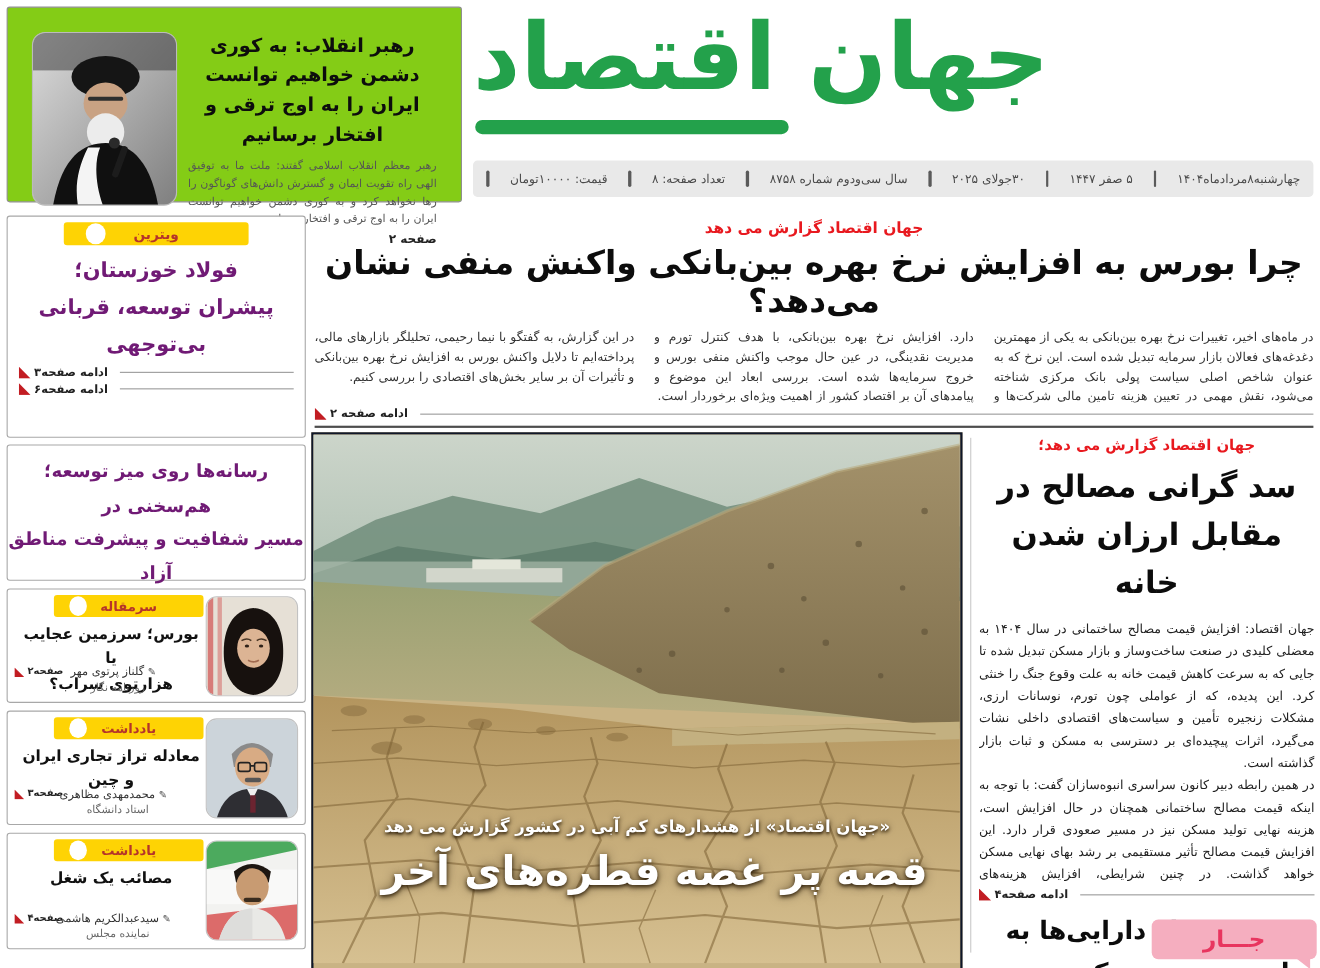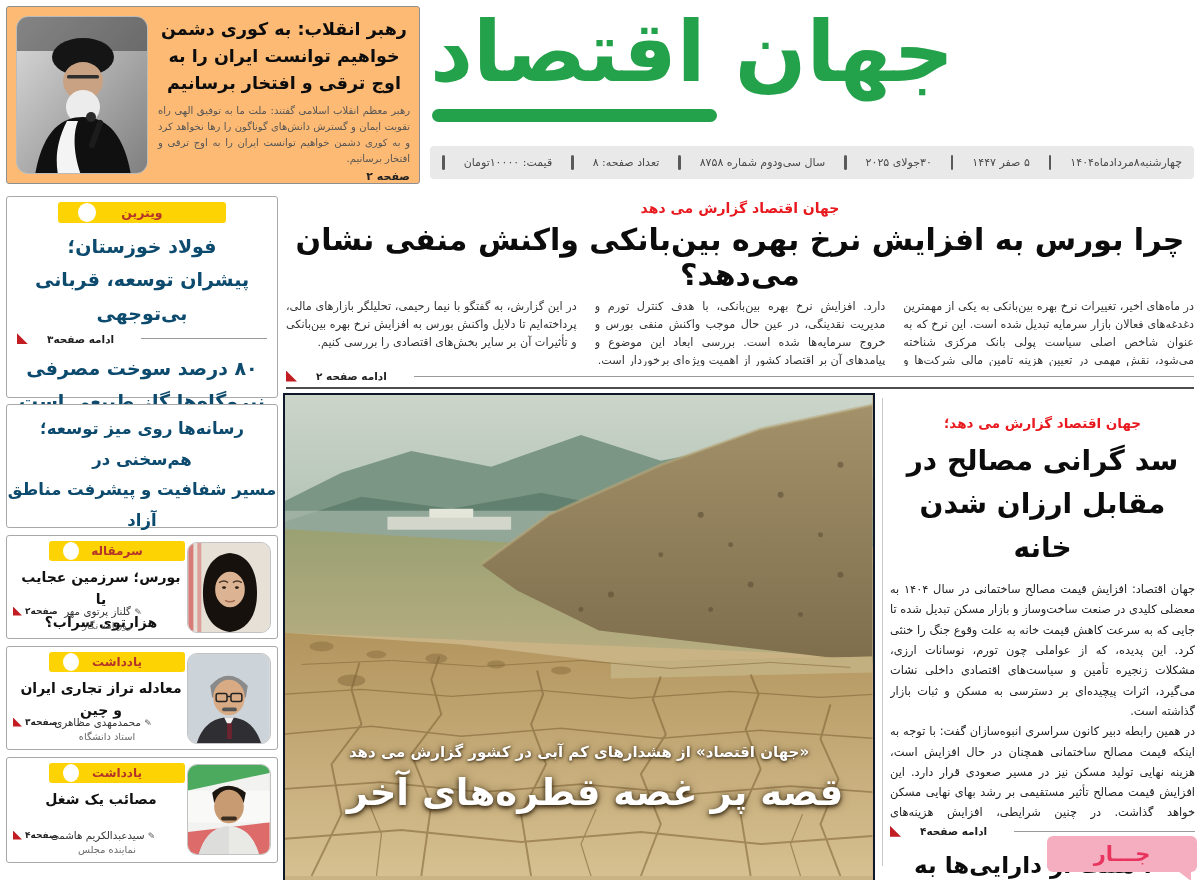--- a/index.html
+++ b/index.html
@@ -8,22 +8,22 @@
     width:1200px; height:880px; position:relative; overflow:hidden;
     font-family:"DejaVu Sans","DejaVu Sans Mono",sans-serif;
     color:#1a1a1a;
   }
   .abs { position:absolute; }
   .preline { white-space:pre-line; }
 
   
   .lead-box {
     left:6px; top:6px; width:414px; height:178px;
-    border:1.5px solid #8f8f8f; border-radius:3px; background:#fdba74;
-    display:flex; direction:ltr; padding:9px; gap:10px;
+    border:1.5px solid #8f8f8f; border-radius:3px; background:#84cc16;
+    display:flex; direction:ltr; padding:22px; gap:10px;
   }
   .lead-photo {
     width:132px; height:158px; border-radius:12px; overflow:hidden;
     border:1px solid #bbb; flex:0 0 auto; background:#d0d0d0;
   }
   .lead-text { flex:1; direction:rtl; display:flex; flex-direction:column; }
   .lead-headline { font-weight:bold; font-size:17.5px; line-height:1.55; text-align:center; color:#0d0d0d; }
   .lead-body { font-size:10px; line-height:1.6; color:#555; text-align:justify; margin-top:6px; }
   .lead-pageref { font-size:11px; font-weight:bold; color:#222; margin-top:3px; }
 
@@ -54,21 +54,21 @@
     left:286px; top:222px; width:908px; text-align:center;
     font-size:30px; font-weight:bold; color:#0c0c0c; letter-spacing:-0.5px;
   }
   .main-cols {
     left:286px; top:298px; width:908px; height:68px;
     display:flex; direction:rtl; gap:18px;
   }
   .main-cols .col {
     flex:1; font-size:11.2px; line-height:1.62; text-align:justify; color:#333; overflow:hidden;
   }
-  .cont-row { display:flex; direction:ltr; align-items:center; gap:19px; }
+  .cont-row { display:flex; direction:ltr; align-items:center; gap:3px; }
   .flag-ic { width:11px; height:11px; background:#c21d23; clip-path:polygon(0 0,0 100%,100% 100%); flex:0 0 auto; }
   .cont-label { direction:rtl; font-size:10.5px; font-weight:bold; color:#222; white-space:nowrap; }
   .cont-row .rule { flex:1; height:1px; background:#9a9a9a; margin-left:8px; }
   .main-cont { left:286px; top:370px; width:908px; }
   .sep-rule { left:286px; top:387px; width:908px; height:2px; background:#4d4d4d; }
 
   
   .photo-block {
     left:283px; top:393px; width:592px; height:558px;
     border:2px solid #0f172a; overflow:hidden; background:#c9b384;
@@ -82,21 +82,21 @@
   .photo-headline {
     position:absolute; left:16px; top:376px; width:100%; text-align:center;
     color:#fff; font-weight:bold; font-size:37px;
     text-shadow:0 2px 4px rgba(40,25,5,.95), 0 0 10px rgba(40,25,5,.55);
   }
   .photo-cont { position:absolute; left:5px; bottom:4px; display:flex; direction:ltr; align-items:center; gap:5px; }
   .photo-cont .cont-label { color:#fff; text-shadow:0 1px 2px rgba(0,0,0,.9); }
 
   
   .right-col { left:890px; top:395px; width:305px; }
-  .rc-kicker { text-align:center; font-size:13.5px; margin-top:20px; }
+  .rc-kicker { text-align:center; font-size:13.5px; margin-top:2px; }
   .rc-headline {
     text-align:center; font-size:28px; font-weight:bold; color:#0c0c0c;
     line-height:1.55; margin-top:8px; letter-spacing:-0.5px;
   }
   .rc-body {
     margin-top:10px; height:242px; overflow:hidden;
     font-size:11.4px; line-height:1.78; text-align:justify; color:#222;
   }
   .rc-cont { margin-top:4px; }
   .rc-headline2 {
@@ -122,21 +122,21 @@
     left:6px; width:272px; background:#fff;
     border:1.5px solid #a8a8a8; border-radius:3px; position:absolute;
   }
   .ytab {
     position:relative; margin:5px auto 0; width:168px; height:21px;
     background:#fed304; border-radius:3px;
     display:flex; align-items:center; justify-content:center;
     font-size:12.5px; font-weight:bold; color:#b5342a;
   }
   .ytab .notch { position:absolute; left:20px; top:1px; width:18px; height:19px; background:#fff; border-radius:50%; }
-  .sb-title { text-align:center; font-weight:bold; color:#0c4a6e; }
+  .sb-title { text-align:center; font-weight:bold; color:#701a75; }
   .sb-title-lg { font-size:19px; line-height:1.75; margin-top:7px; }
   .sb-title-md { font-size:16.5px; line-height:1.85; margin-top:9px; }
   .sb-body { font-size:10.4px; line-height:1.6; color:#444; text-align:justify; padding:4px 10px 0; }
   .sb-cont { padding:3px 10px 0; }
   .card-vitrine { top:196px; height:202px; }
   .card-media { top:404px; height:124px; }
 
   .op-card { height:104px; }
   .op-photo {
     position:absolute; right:6px; top:6px; width:84px; height:91px;
@@ -329,22 +329,20 @@
     <span class="notch"></span>
     <span>ویترین</span>
   </div>
   <div class="sb-title sb-title-lg preline">فولاد خوزستان؛
 پیشران توسعه، قربانی بی‌توجهی</div>
   <div class="cont-row sb-cont">
     <span class="flag-ic"></span>
     <span class="cont-label">ادامه صفحه۳</span>
     <span class="rule"></span>
   </div>
-  <div class="sb-title sb-title-lg preline">۸۰ درصد سوخت مصرفی
-نیروگاه‌ها گاز طبیعی است</div>
   <div class="cont-row sb-cont">
     <span class="flag-ic"></span>
     <span class="cont-label">ادامه صفحه۶</span>
     <span class="rule"></span>
   </div>
 </div>
 
 <div class="card card-media">
   <div class="sb-title sb-title-md preline">رسانه‌ها روی میز توسعه؛ هم‌سخنی در
 مسیر شفافیت و پیشرفت مناطق آزاد</div>

